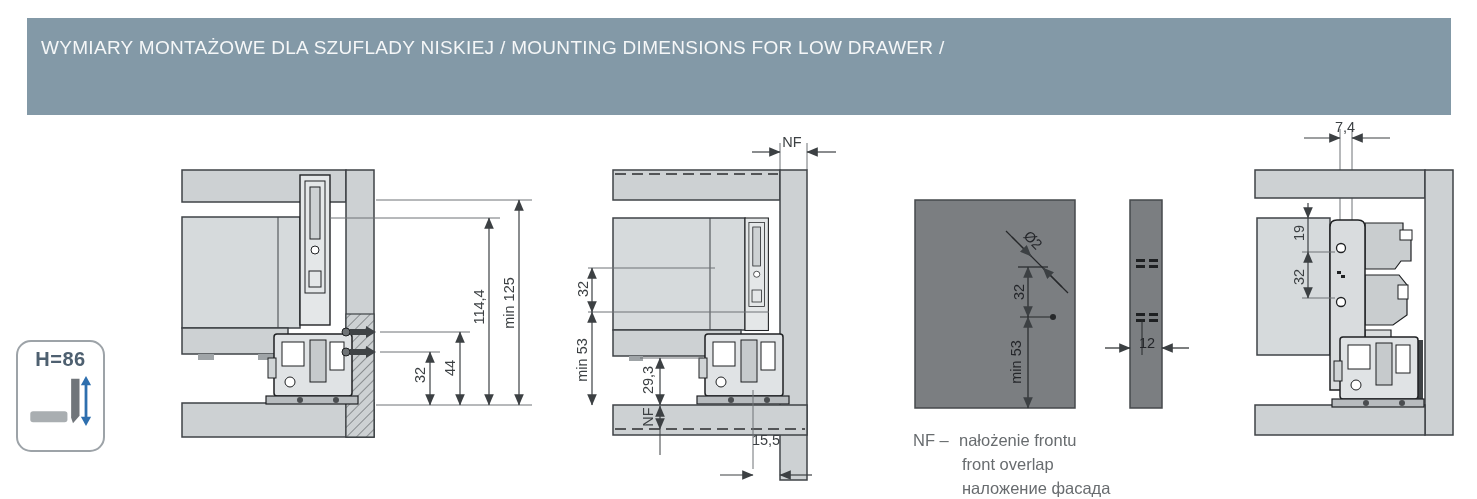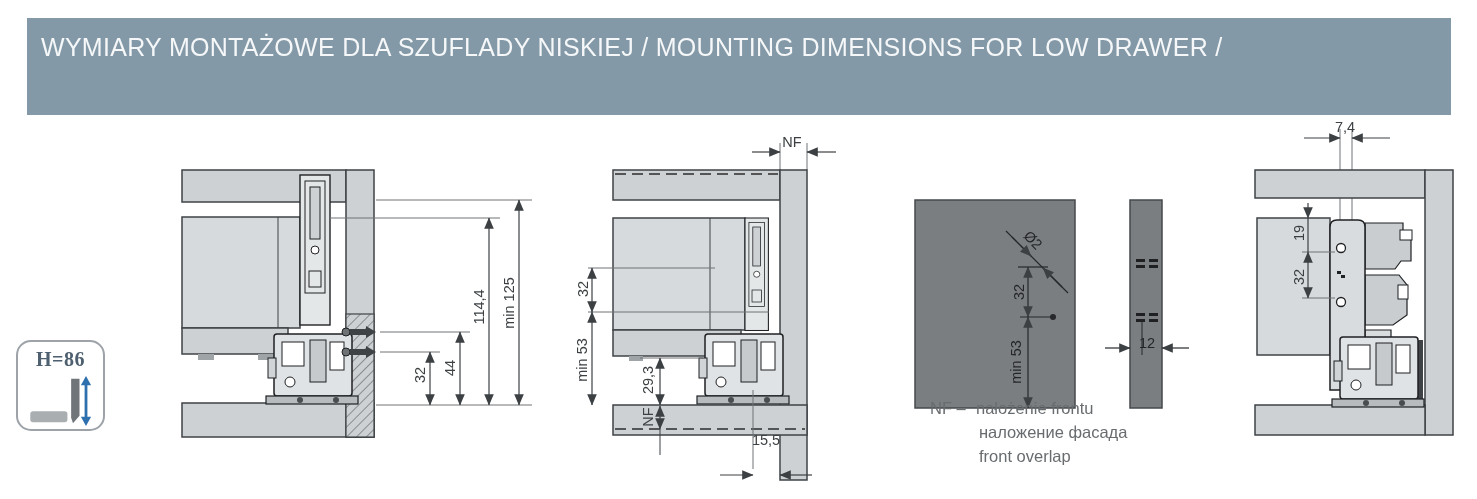--- a/index.html
+++ b/index.html
@@ -1,31 +1,31 @@
 <!DOCTYPE html>
 <html><head>
 <meta charset="utf-8">
 <style>
   html,body{margin:0;padding:0;background:#ffffff;}
   .page{position:relative;width:1477px;height:499px;background:#ffffff;overflow:hidden;
         font-family:"Liberation Sans",sans-serif;}
   .header-bar{position:absolute;left:27px;top:18px;width:1424px;height:97px;
-        color:#F5F7F8;font-size:25px;line-height:33px;letter-spacing:.3px;
+        color:#F5F7F8;font-size:19px;line-height:33px;letter-spacing:.3px;
         padding:13px 0 0 14px;box-sizing:border-box;font-weight:400;}
   .dia{position:absolute;}
   .dim{position:absolute;font-size:14.5px;color:#3C4043;white-space:nowrap;
        transform:translate(-50%,-50%);}
   .dim.rot{transform:translate(-50%,-50%) rotate(-90deg);}
   .dim.diag{transform:translate(-50%,-50%) rotate(45deg);}
   .dim.on-dark{color:#24262A;}
-  .badge{position:absolute;left:16px;top:340px;width:89px;height:91px;background:#fff;
-         border:2.5px solid #9DA3A8;border-radius:15px;box-sizing:border-box;text-align:center;font-family:Liberation Serif, serif;}
+  .badge{position:absolute;left:16px;top:340px;width:89px;height:112px;background:#fff;
+         border:2.5px solid #9DA3A8;border-radius:15px;box-sizing:border-box;text-align:center;}
   .badge-label{margin-top:6px;font-size:20px;font-weight:bold;color:#4E6070;letter-spacing:.5px;}
   .badge-icon{position:absolute;left:9px;top:33px;}
-  .legend{position:absolute;left:913px;top:396px;font-size:16.5px;line-height:24px;color:#686C6F;margin-left:17px;}
+  .legend{position:absolute;left:913px;top:428px;font-size:16.5px;line-height:24px;color:#686C6F;}
   .legend-term{display:inline-block;width:46px;}
   .legend-ind{margin-left:49px;}
   svg{display:block;}
 </style>
 </head>
 <body>
 
 <div class="page">
 
   <div class="header-bar" style="background-color: rgb(131, 153, 167);">
@@ -258,17 +258,17 @@
   <span class="dim on-dark" style="left:1147px;top:343px">12</span>
 
   <span class="dim" style="left:1345px;top:127px">7,4</span>
   <span class="dim rot" style="left:1299px;top:233px">19</span>
   <span class="dim rot" style="left:1299px;top:277px">32</span>
 
   <div class="legend">
     <div>
       <span class="legend-term">NF –</span><span>nałożenie frontu</span>
     </div>
+    <div class="legend-ind">front overlap</div>
     <div class="legend-ind">наложение фасада</div>
-    <div class="legend-ind">front overlap</div>
   </div>
 
 </div>
 
 </body></html>

